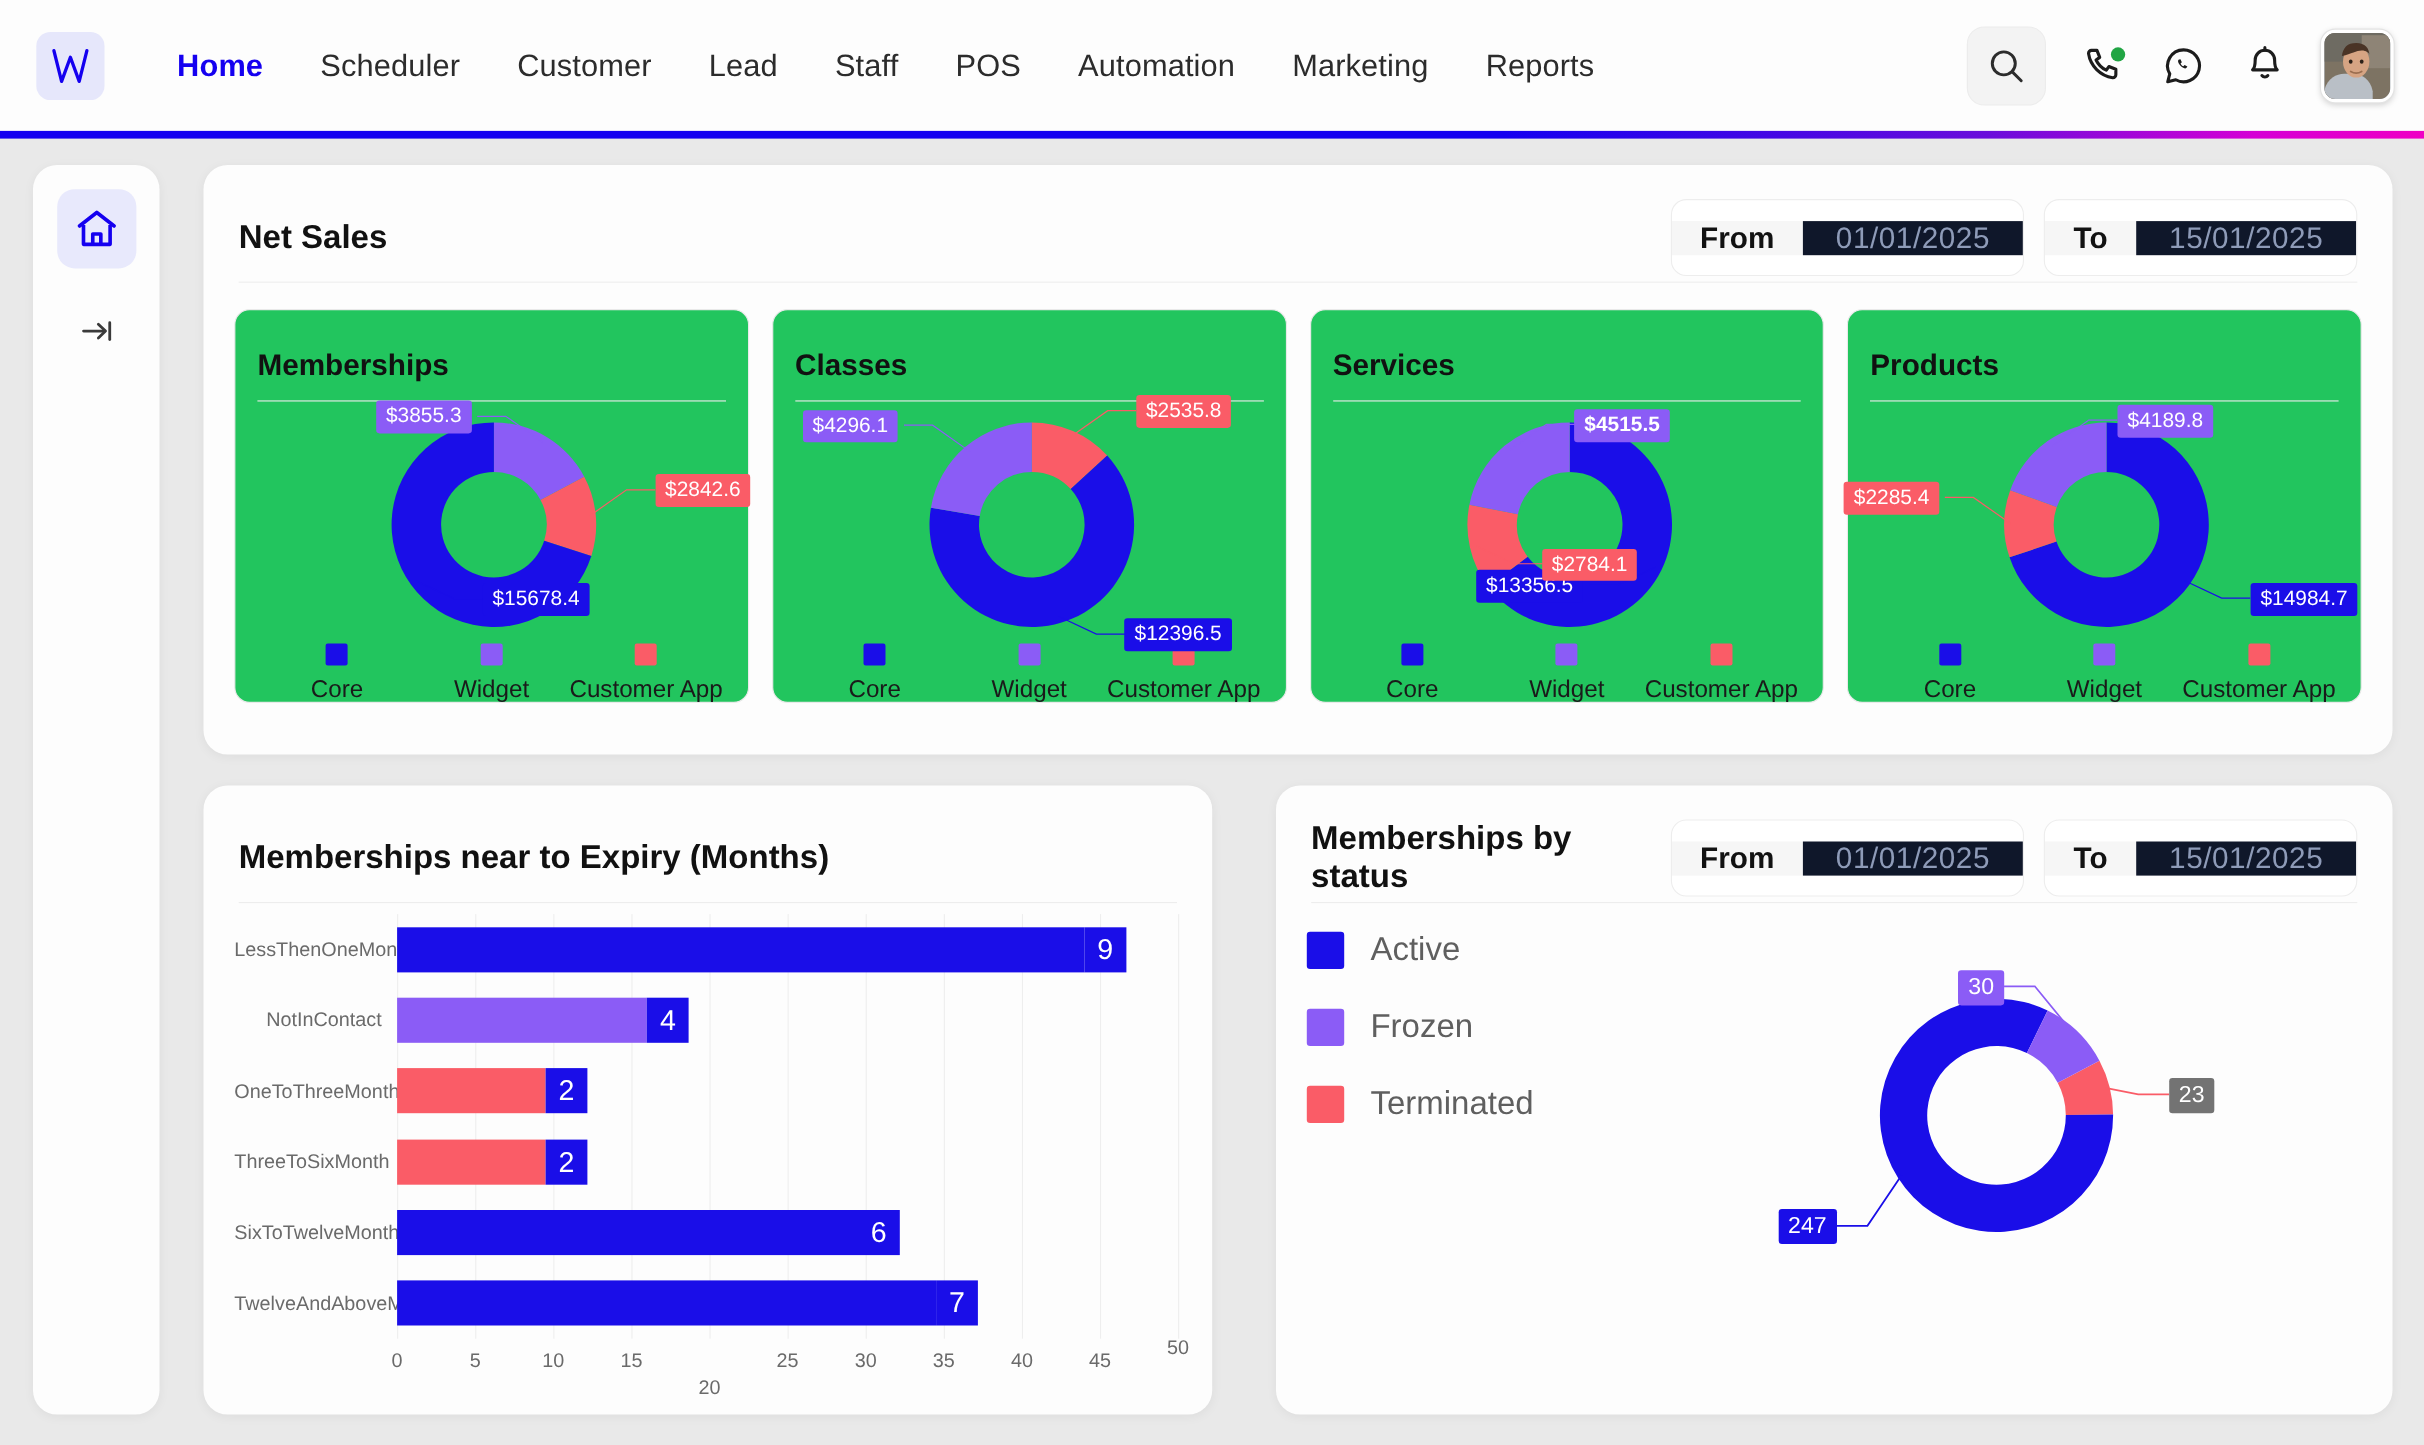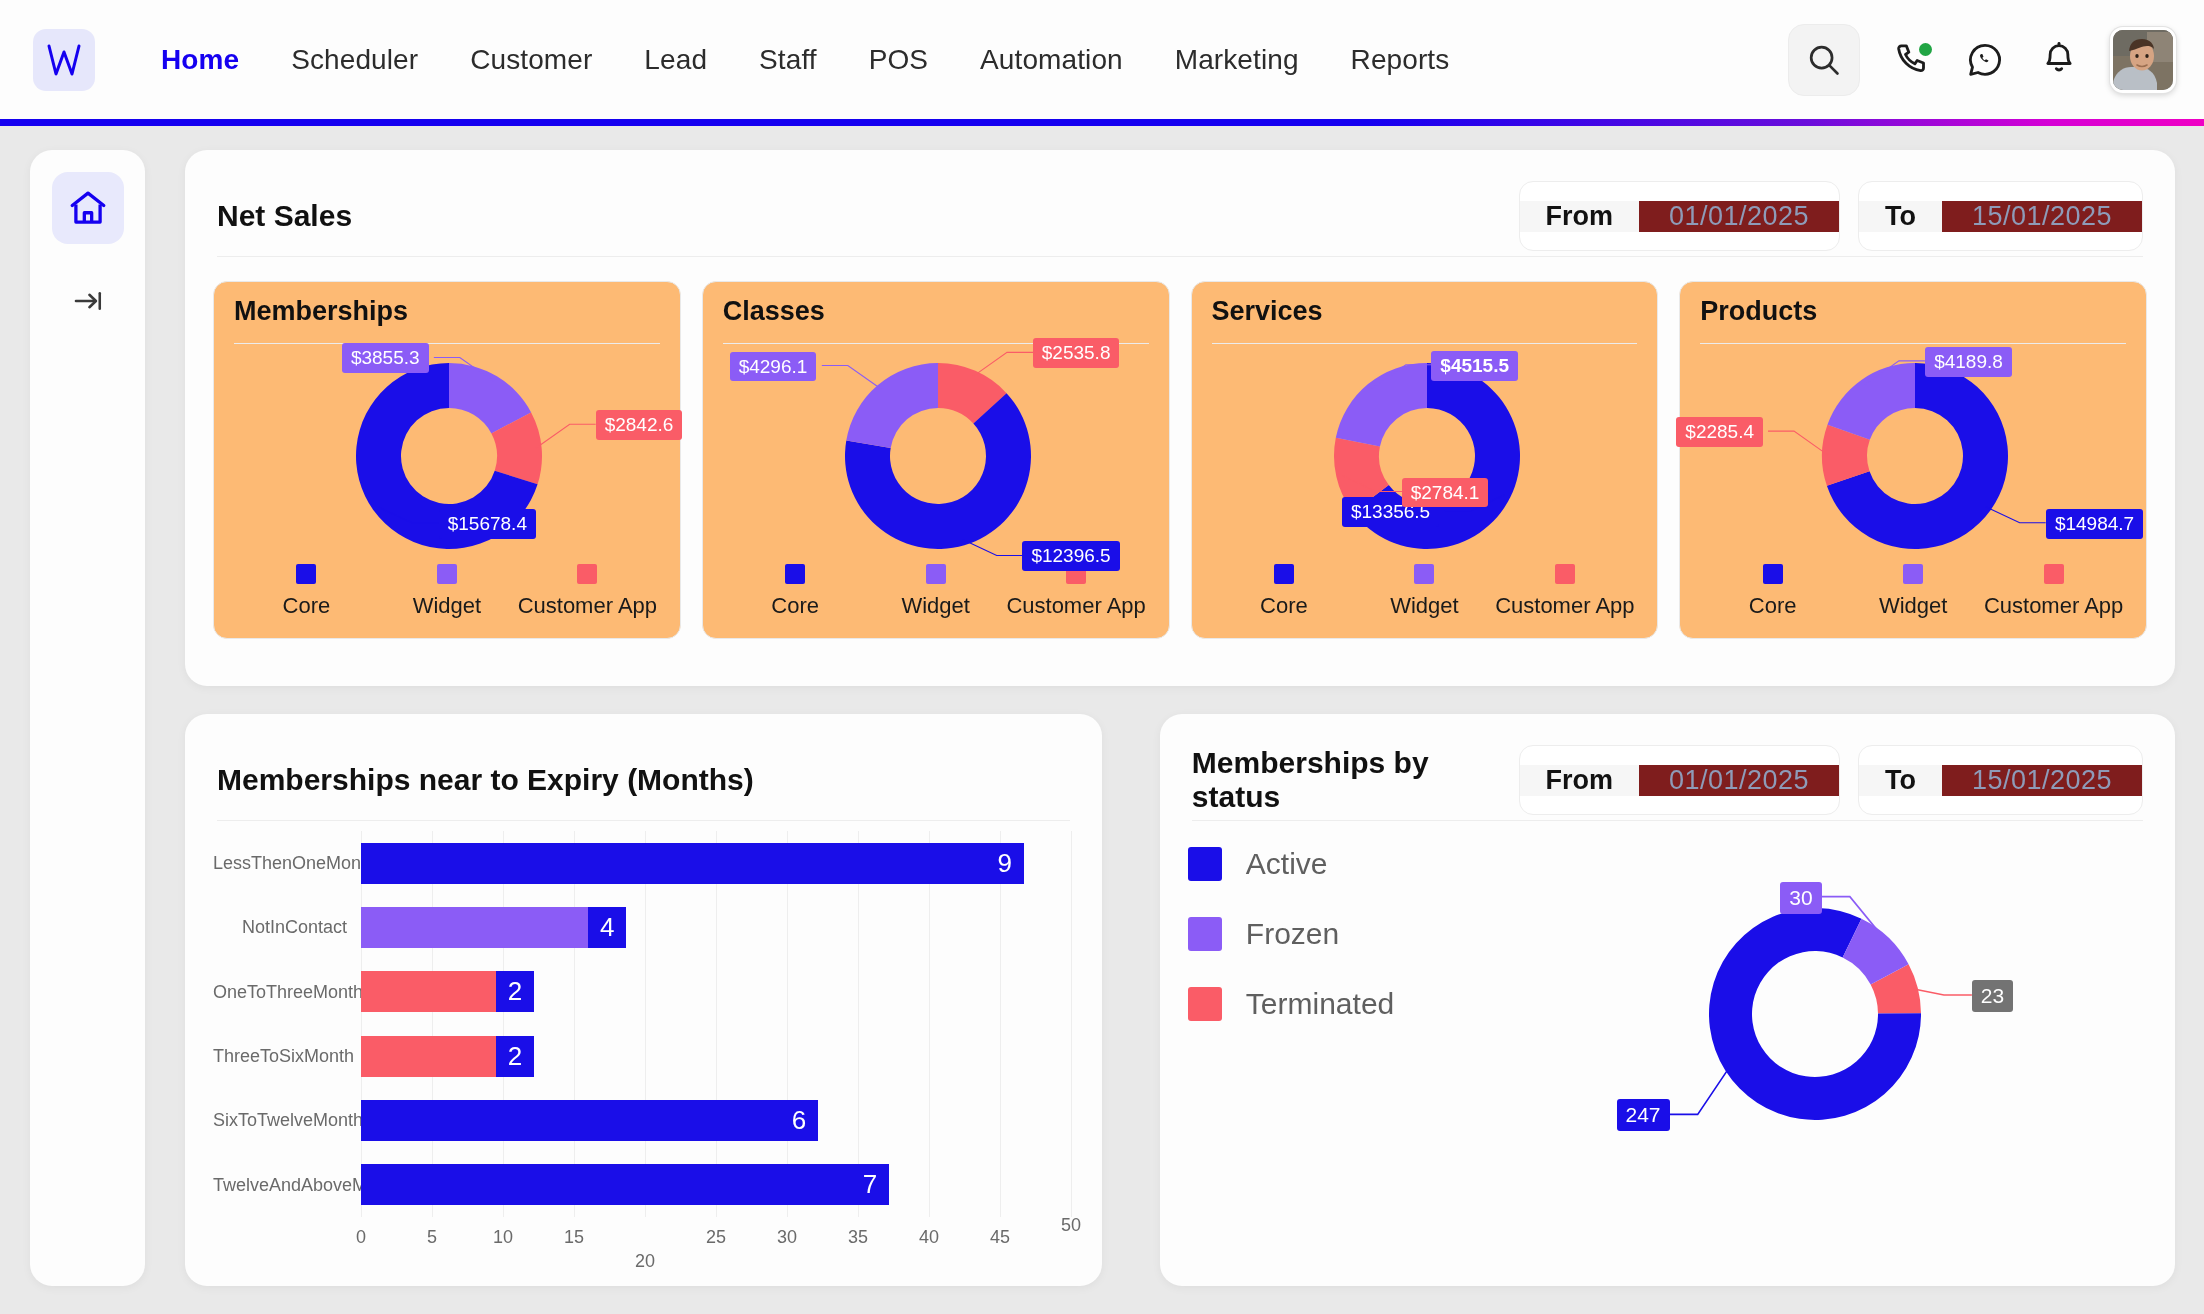--- a/index.html
+++ b/index.html
@@ -119,33 +119,33 @@
     display: flex; align-items: center;
     border: 1px solid #ededed; border-radius: 14px;
     height: 70px; overflow: hidden; background: #fff;
     cursor: pointer;
   }
   .datefield .lbl {
     background: #f6f6f6; display: flex; align-items: center;
     padding: 0 26px; font-size: 27px; font-weight: bold; color: #121212;
   }
   .datefield .val {
-    background: #7f1d1d; display: flex; align-items: center; justify-content: center;
+    background: #0f172a; display: flex; align-items: center; justify-content: center;
     min-width: 200px; padding: 0 24px;
     font-size: 27px; color: #8e9bb8; letter-spacing: .5px;
   }
   .hr { height: 1px; background: #ededed; width: calc(100% - 8px); margin: 0 4px; }
 
   .donut-row {
     display: flex; gap: 21px; margin-top: 24px;
   }
   .donut-card {
     width: 473px; height: 358px;
     border: 1px solid #e9e9e9; border-radius: 14px;
-    background: #fdba74; padding: 14px 20px 0 20px;
+    background: #22c55e; padding: 35px 20px 0 20px;
     position: relative;
   }
   .donut-card h3 { font-size: 27px; font-weight: bold; color: #111; }
   .donut-card .sep { height: 1px; background: #ececec; margin-top: 16px; }
   .donut-wrap { position: relative; height: 218px; }
   .legend {
     display: flex; justify-content: center; gap: 0; margin-top: 2px;
   }
   .legend-item {
     width: 33%; display: flex; flex-direction: column; align-items: center; gap: 9px;

